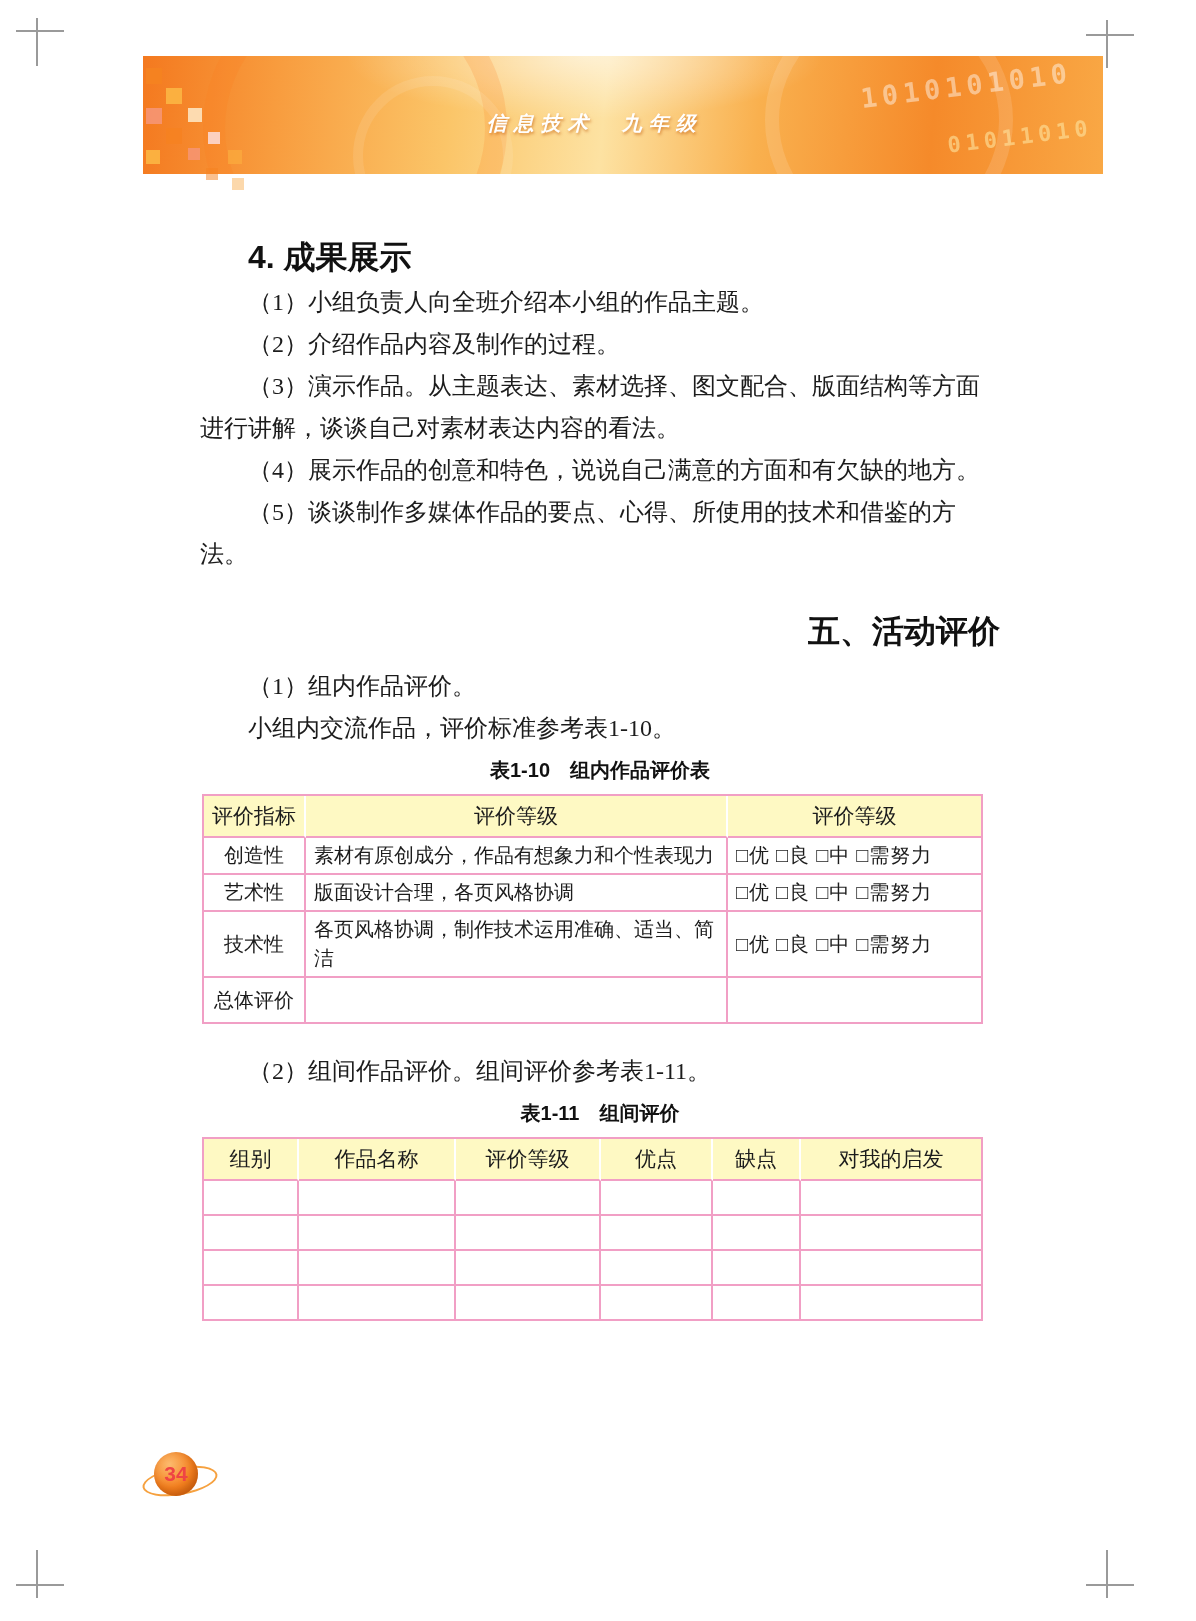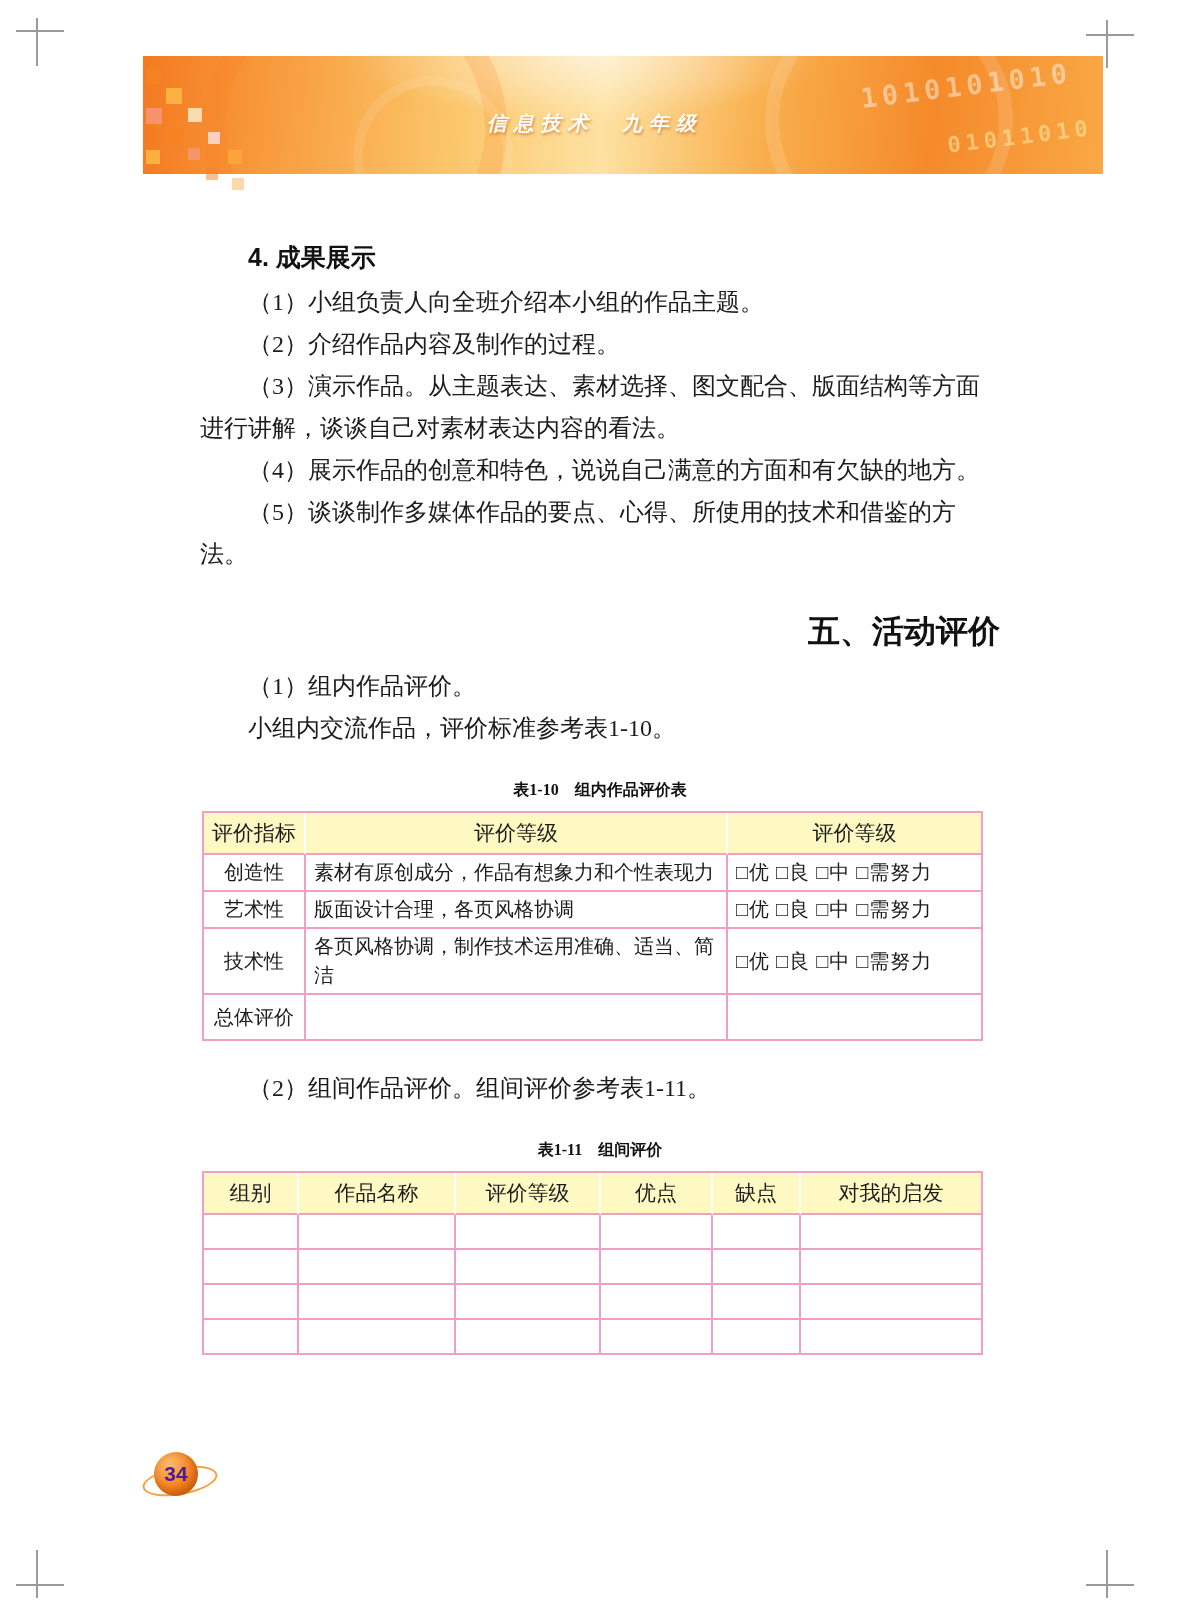--- a/index.html
+++ b/index.html
@@ -39,31 +39,31 @@
     text-shadow:1px 2px 3px rgba(190,80,0,0.55); white-space:nowrap;margin-left:39px;
   }
 
   
   .px { position:absolute; }
 
   
   .content { position:absolute; left:200px; top:238px; width:800px; }
   .content p { margin:0; font-size:24px; line-height:42px; text-indent:2em; }
   .sec4 {
-    margin:0 0 5px 0; padding-left:48px; font-size:25px; line-height:38px;
+    margin:0 0 5px 0; padding-left:48px; font-size:32px; line-height:38px;
     font-weight:bold; font-family:"Liberation Sans","DejaVu Sans",sans-serif; color:#111;
   }
   .sec5 {
     margin:36px 0 14px 0; font-size:32px; line-height:40px; font-weight:bold;
     font-family:"Liberation Sans","DejaVu Sans",sans-serif; color:#111;text-align:right;
   }
   .tbl-caption {
-    width:777px; margin:31px auto 10px auto; text-align:center;
-    font-size:16px; font-weight:bold;
-    font-family:Liberation Serif, serif; color:#111;
+    width:777px; margin:8px auto 10px auto; text-align:center;
+    font-size:20px; font-weight:bold;
+    font-family:Liberation Sans, sans-serif; color:#111;
   }
   .between { margin-top:26px !important; }
 
   
   table.eval {
     table-layout:fixed; width:777px; margin-left:2px;
     border-collapse:separate; border-spacing:0;
     border:2px solid #f19fc5;
   }
   table.eval th {
@@ -91,21 +91,21 @@
     border:2px solid #f6a13f; border-radius:50%; transform:rotate(-10deg);
   }
   .badge .ball {
     position:absolute; left:10px; top:2px; width:44px; height:44px; border-radius:50%;
     background:radial-gradient(circle at 35% 28%, #fcbb6e 0%, #f58220 55%, #d86a0e 100%);
     box-shadow:inset -3px -4px 8px rgba(150,55,0,0.45);
   }
   .badge .num {
     position:absolute; left:10px; top:2px; width:44px; height:44px;
     display:flex; align-items:center; justify-content:center;
-    color:#4c1d95; font-weight:bold; font-size:21px;
+    color:#ef4444; font-weight:bold; font-size:21px;
     font-family:"Liberation Sans","DejaVu Sans",sans-serif;
   }
 </style>
 </head>
 <body>
 
 <div class="page">
 
   <div class="mark" style="left:36px;top:18px;width:2px;height:48px;"></div>
   <div class="mark" style="left:16px;top:30px;width:48px;height:2px;"></div>

